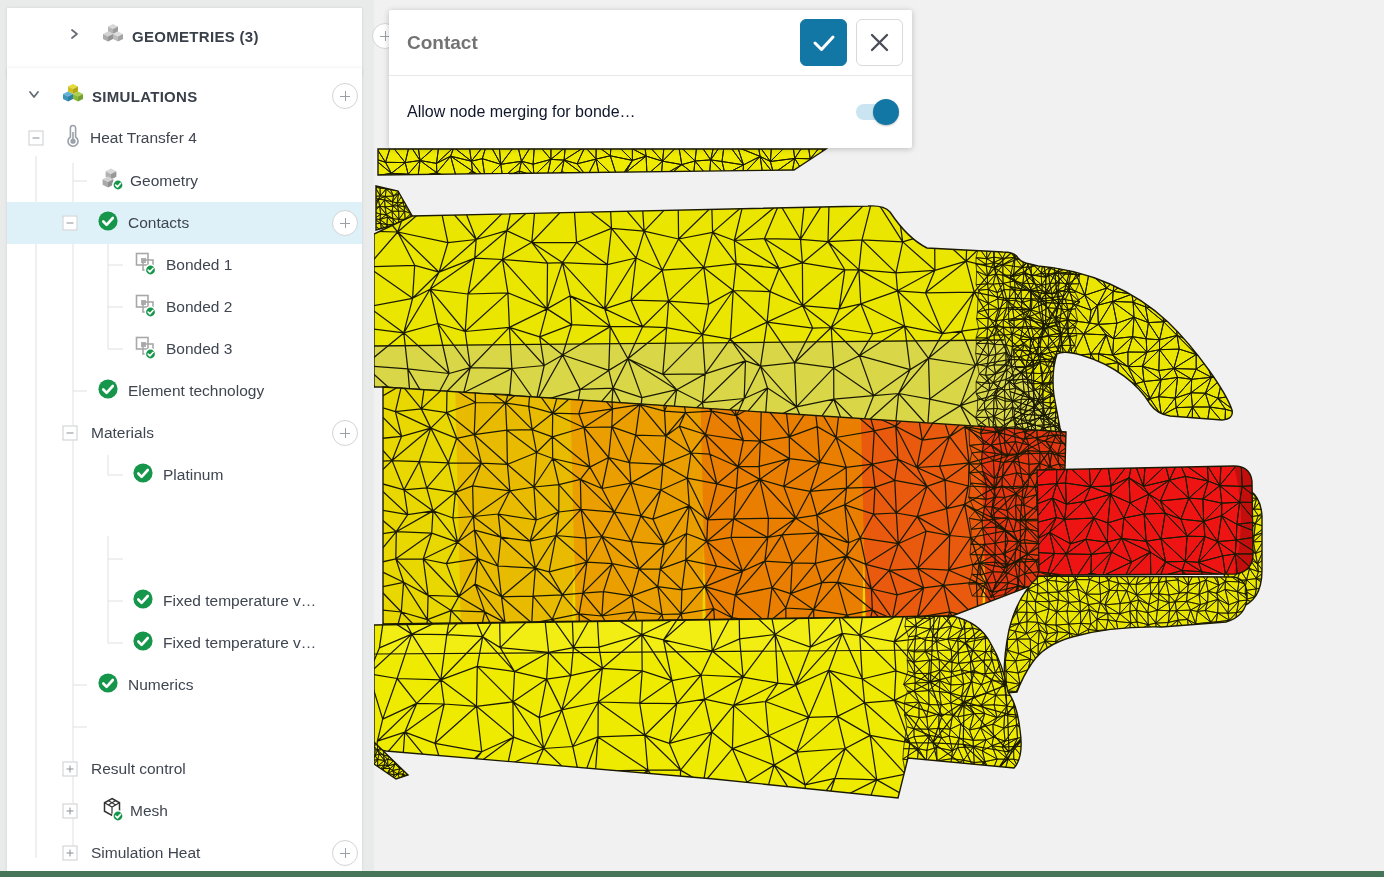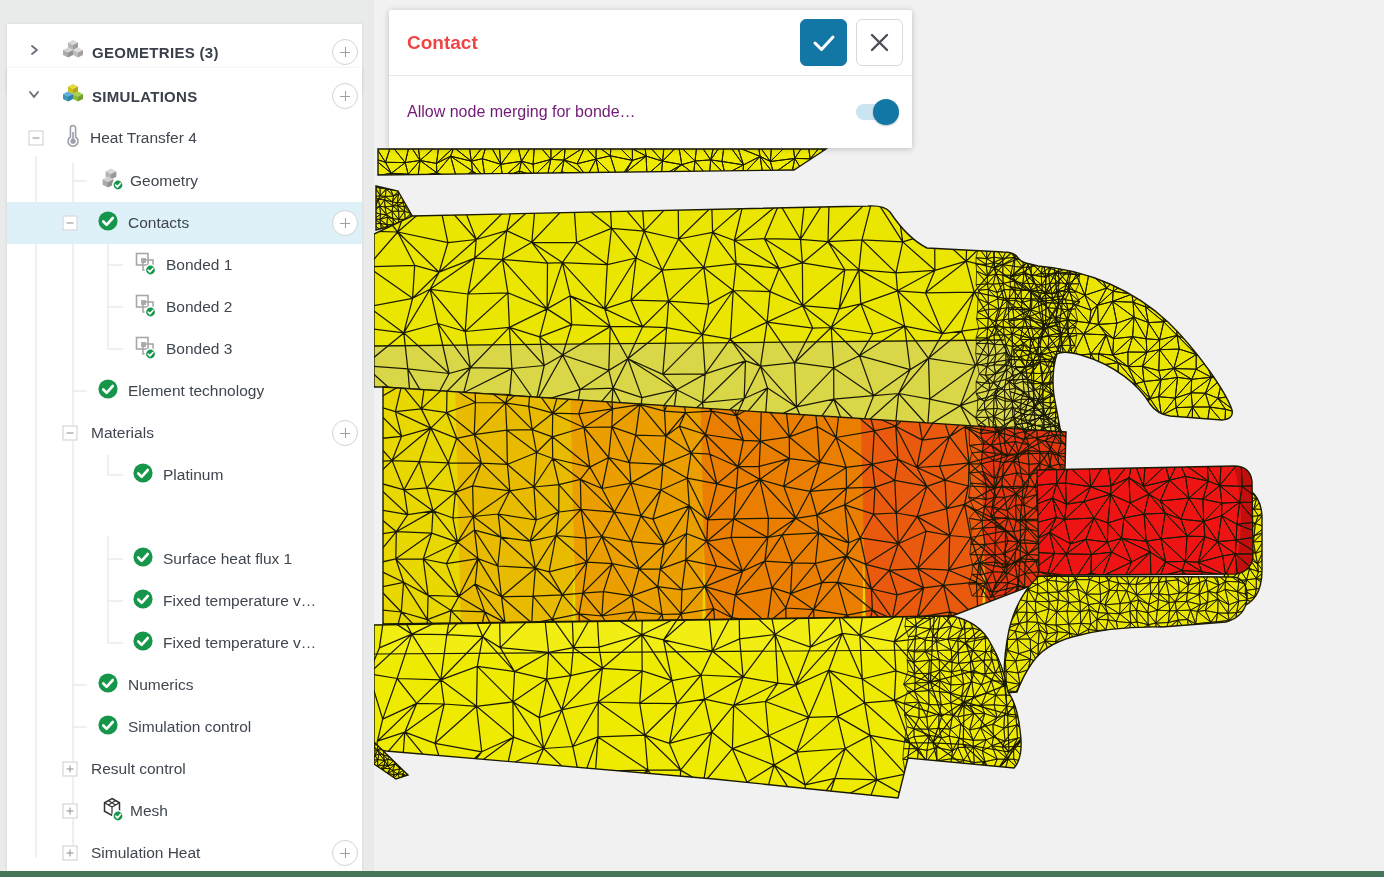--- a/index.html
+++ b/index.html
@@ -3,21 +3,21 @@
 <meta charset="utf-8">
 <style>
   * { margin:0; padding:0; box-sizing:border-box; }
   html,body { width:1384px; height:877px; overflow:hidden; background:#e9eaea;
     font-family:"Liberation Sans", sans-serif; }
   #viewport { position:absolute; left:374px; top:0; width:1010px; height:871px; background:#f1f1f2; }
   #viewport svg { display:block; }
 
   
   .card { position:absolute; left:7px; width:355px; background:#ffffff; box-shadow:0 0 3px rgba(0,0,0,.10); }
-  #card-geom { top:24px; height:70px; }
+  #card-geom { top:8px; height:70px;padding-left:40px; }
   #card-sim  { top:68px; height:803px; overflow:hidden; }
   .sec-row { position:relative; height:56px; }
   .tree-row { position:absolute; left:0; width:355px; height:42px; }
   .tree-row.selected { background:#def0f8; }
   .row-label { position:absolute; top:50%; transform:translateY(-50%); font-size:15.5px; color:#3f4650; white-space:nowrap; }
   .sec-label { font-weight:700; font-size:15px; letter-spacing:.3px; color:#39404a; }
   .cicon { position:absolute; top:50%; transform:translate(-50%,-50%); }
   .plus-circle { position:absolute; top:50%; transform:translateY(-50%); left:325px; width:26px; height:26px;
      border-radius:50%; border:1px solid #d4d4d4; background:#fff; cursor:pointer; }
   .plus-circle::before, .plus-circle::after { content:""; position:absolute; background:#9aa0a6; }
@@ -27,26 +27,26 @@
      border:1px solid #c9cdd1; background:#fff; cursor:pointer; }
   .expander::before { content:""; position:absolute; left:3px; top:6px; width:7px; height:1.3px; background:#8b9198; }
   .expander.plus::after { content:""; position:absolute; left:6px; top:3px; width:1.3px; height:7px; background:#8b9198; }
   #tree-lines { position:absolute; left:0; top:0; pointer-events:none; }
 
   
   #dialog { position:absolute; left:389px; top:10px; width:523px; height:138px; background:#fff;
      box-shadow:0 1px 6px rgba(0,0,0,.22); border-radius:2px; }
   #dialog-header { position:relative; height:66px; border-bottom:1px solid #e8e8e8; }
   #dialog-title { position:absolute; left:18px; top:50%; transform:translateY(-50%);
-     font-size:19px; font-weight:700; color:#ef4444; }
+     font-size:19px; font-weight:700; color:#737373; }
   .dlg-btn { position:absolute; top:9px; width:47px; height:47px; border-radius:6px; cursor:pointer; }
   #confirm-btn { right:65px; background:#1277a5; border:1px solid #1277a5; }
   #close-btn { right:9px; background:#fff; border:1px solid #d9d9d9; }
   #dialog-body { position:relative; height:71px; }
-  #setting-label { position:absolute; left:18px; top:50%; transform:translateY(-50%); font-size:16px; color:#701a75; }
+  #setting-label { position:absolute; left:18px; top:50%; transform:translateY(-50%); font-size:16px; color:#0f172a; }
   #toggle { position:absolute; right:16px; top:50%; transform:translateY(-50%); width:40px; height:18px; cursor:pointer; }
   #toggle .track { position:absolute; left:0; top:1px; width:38px; height:16px; border-radius:8px; background:#cbe4f1; }
   #toggle .knob { position:absolute; right:-3px; top:-4px; width:26px; height:26px; border-radius:50%;
      background:#1277a5; box-shadow:0 1px 2px rgba(0,0,0,.25); }
 
   #status-bar { position:absolute; left:0; bottom:0; width:1384px; height:6px; }
 </style>
 </head>
 <body>
 
@@ -264,54 +264,40 @@
       <span class="row-label" style="left:84px">Materials</span>
       <div class="plus-circle"></div>
     </div>
     <div class="tree-row" style="top: 386px; padding-left: 44px;">
       <span class="cicon" style="left:136px"><svg width="21" height="21" viewBox="0 0 21 21">
           <circle cx="10.5" cy="10.5" r="9.6" fill="#15964a"></circle>
           <path d="M5.8,11 l3.3,3.3 L15.3,7.5" fill="none" stroke="#fff" stroke-width="2.6" stroke-linecap="round" stroke-linejoin="round"></path>
         </svg></span>
       <span class="row-label" style="left:156px">Platinum</span>
     </div>
-    <div class="tree-row" style="top: 470px;">
-      <span class="cicon" style="left:136px"><svg width="21" height="21" viewBox="0 0 21 21">
-          <circle cx="10.5" cy="10.5" r="9.6" fill="#15964a"></circle>
-          <path d="M5.8,11 l3.3,3.3 L15.3,7.5" fill="none" stroke="#fff" stroke-width="2.6" stroke-linecap="round" stroke-linejoin="round"></path>
-        </svg></span>
-      <span class="row-label" style="left:156px">Surface heat flux 1</span>
-    </div>
     <div class="tree-row" style="top: 512px;">
       <span class="cicon" style="left:136px"><svg width="21" height="21" viewBox="0 0 21 21">
           <circle cx="10.5" cy="10.5" r="9.6" fill="#15964a"></circle>
           <path d="M5.8,11 l3.3,3.3 L15.3,7.5" fill="none" stroke="#fff" stroke-width="2.6" stroke-linecap="round" stroke-linejoin="round"></path>
         </svg></span>
       <span class="row-label" style="left:156px">Fixed temperature v…</span>
     </div>
     <div class="tree-row" style="top: 554px;">
       <span class="cicon" style="left:136px"><svg width="21" height="21" viewBox="0 0 21 21">
           <circle cx="10.5" cy="10.5" r="9.6" fill="#15964a"></circle>
           <path d="M5.8,11 l3.3,3.3 L15.3,7.5" fill="none" stroke="#fff" stroke-width="2.6" stroke-linecap="round" stroke-linejoin="round"></path>
         </svg></span>
       <span class="row-label" style="left:156px">Fixed temperature v…</span>
     </div>
     <div class="tree-row" style="top: 596px;">
       <span class="cicon" style="left:101px"><svg width="21" height="21" viewBox="0 0 21 21">
           <circle cx="10.5" cy="10.5" r="9.6" fill="#15964a"></circle>
           <path d="M5.8,11 l3.3,3.3 L15.3,7.5" fill="none" stroke="#fff" stroke-width="2.6" stroke-linecap="round" stroke-linejoin="round"></path>
         </svg></span>
       <span class="row-label" style="left:121px">Numerics</span>
-    </div>
-    <div class="tree-row" style="top: 638px;">
-      <span class="cicon" style="left:101px"><svg width="21" height="21" viewBox="0 0 21 21">
-          <circle cx="10.5" cy="10.5" r="9.6" fill="#15964a"></circle>
-          <path d="M5.8,11 l3.3,3.3 L15.3,7.5" fill="none" stroke="#fff" stroke-width="2.6" stroke-linecap="round" stroke-linejoin="round"></path>
-        </svg></span>
-      <span class="row-label" style="left:121px">Simulation control</span>
     </div>
     <div class="tree-row" style="top: 722px;">
       <div class="expander plus" style="left:63px"></div>
       <span class="cicon" style="left:106px"><svg width="26" height="26" viewBox="0 0 26 26">
           <path d="M12,2.5 L19.5,6.8 V15.2 L12,19.5 L4.5,15.2 V6.8 Z" fill="none" stroke="#333" stroke-width="1.5"></path>
           <path d="M4.5,6.8 L12,11 L19.5,6.8 M12,11 V19.5 M8.2,4.6 L15.8,8.9 M15.8,4.6 L8.2,8.9" fill="none" stroke="#333" stroke-width="1.2"></path>
           <circle cx="18" cy="20" r="5.2" fill="#15964a" stroke="#fff" stroke-width="1.6"></circle>
   <path d="M15.6,20 l1.8,1.9 l3.2,-3.6" fill="none" stroke="#fff" stroke-width="1.6" stroke-linecap="round" stroke-linejoin="round"></path>
         </svg></span>
       <span class="row-label" style="left:123px">Mesh</span>

